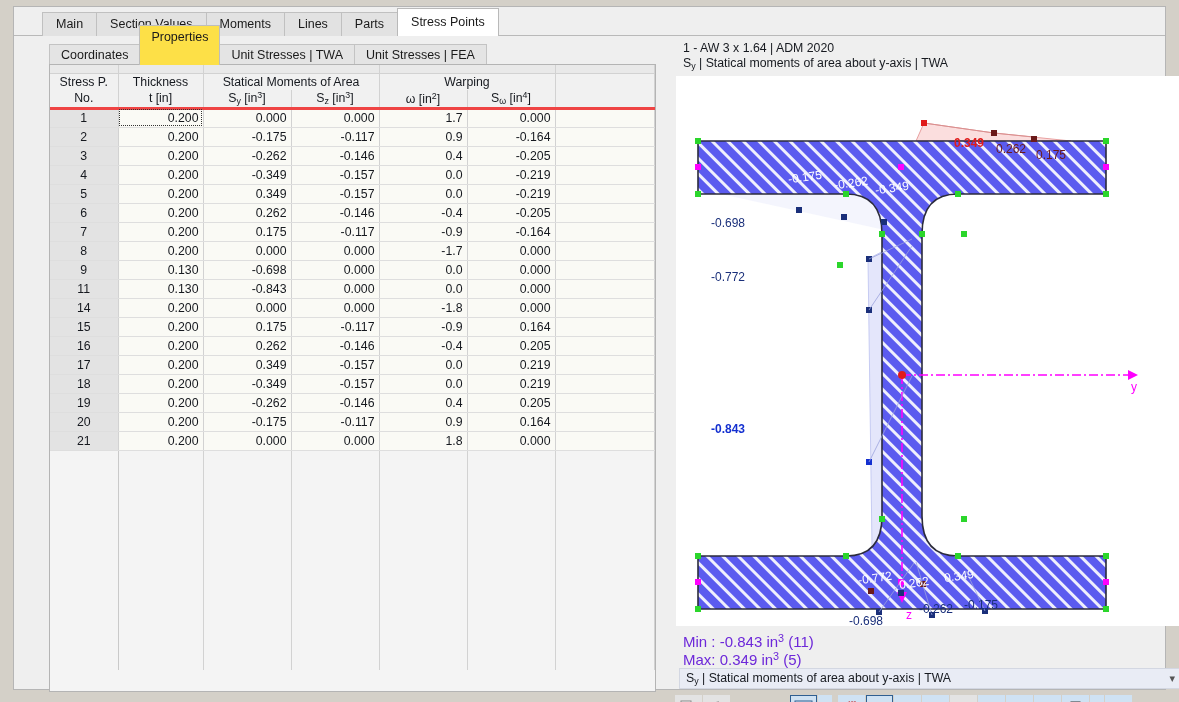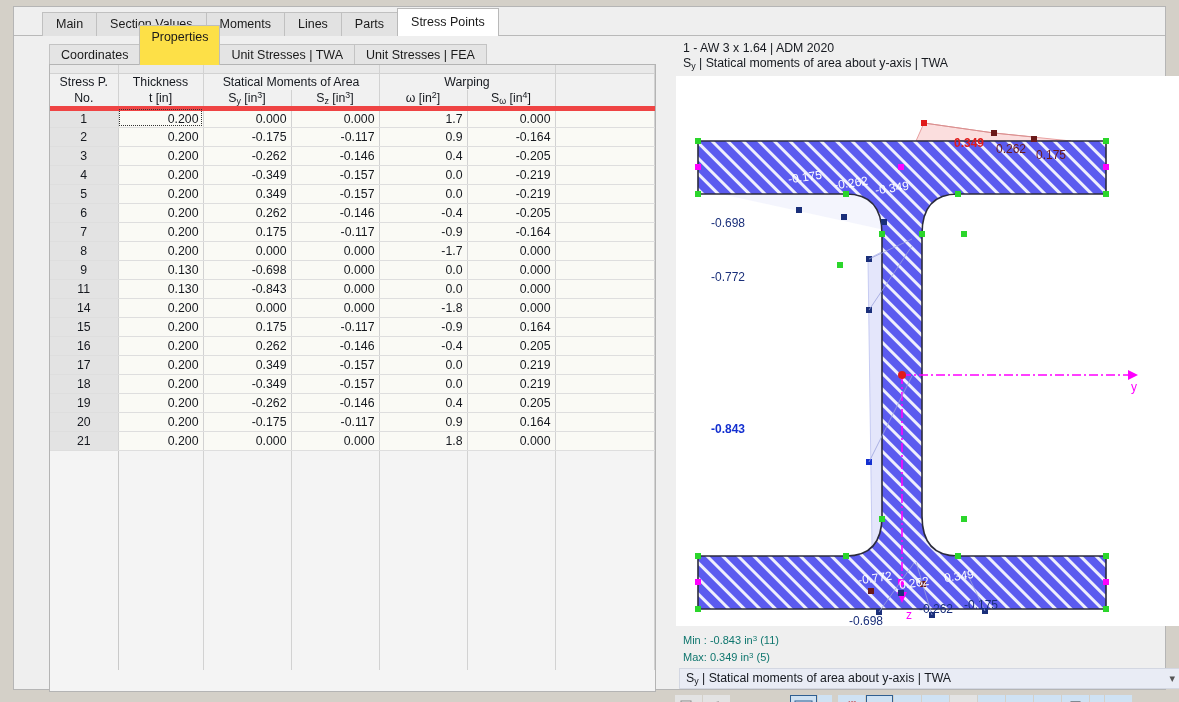--- a/index.html
+++ b/index.html
@@ -140,21 +140,21 @@
     padding: 0;
   }
   thead tr.hdr-a th, thead tr.hdr-b th {
     background: #f1f1f1;
     text-align: center;
     height: 17px;
     border-bottom: none;
     font-size: 12.3px;
   }
   thead tr.hdr-b th {
-    border-bottom: 5px solid #ef4444;
+    border-bottom: 3px solid #ef4444;
     height: 18px;
   }
   td.rownum {
     background: #e3e3e3;
     text-align: center;
     border-right: 1px solid #c9c9c9;
     color: #16191f;
   }
   td.val {
     background: #fafaf5;
@@ -196,22 +196,22 @@
   .graphic-area {
     position: absolute;
     left: 5px; top: 40px;
     width: 504px; height: 550px;
     background: #ffffff;
     overflow: hidden;
   }
   .minmax {
     position: absolute;
     left: 12px; top: 595px;
-    font-size: 11px;
-    color: #0f766e;
+    font-size: 15px;
+    color: #6d28d9;
     line-height: 15px;
     white-space: nowrap;
   }
   .result-select {
     position: absolute;
     left: 8px; top: 632px;
     width: 503px; height: 21px;
     background: #e9ecf5;
     border: 1px solid #d3d7e2;
     display: flex;

